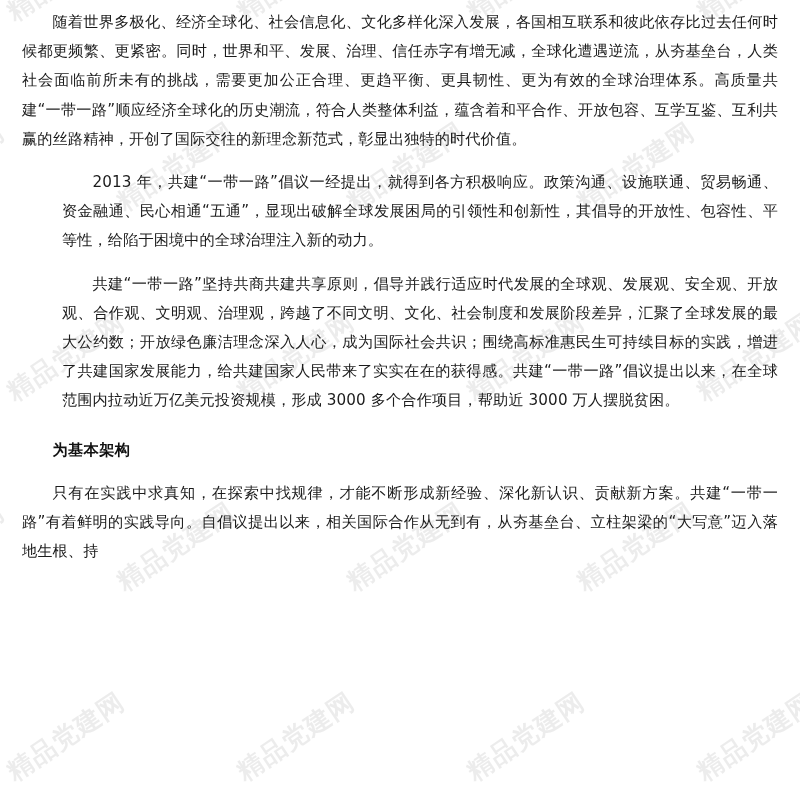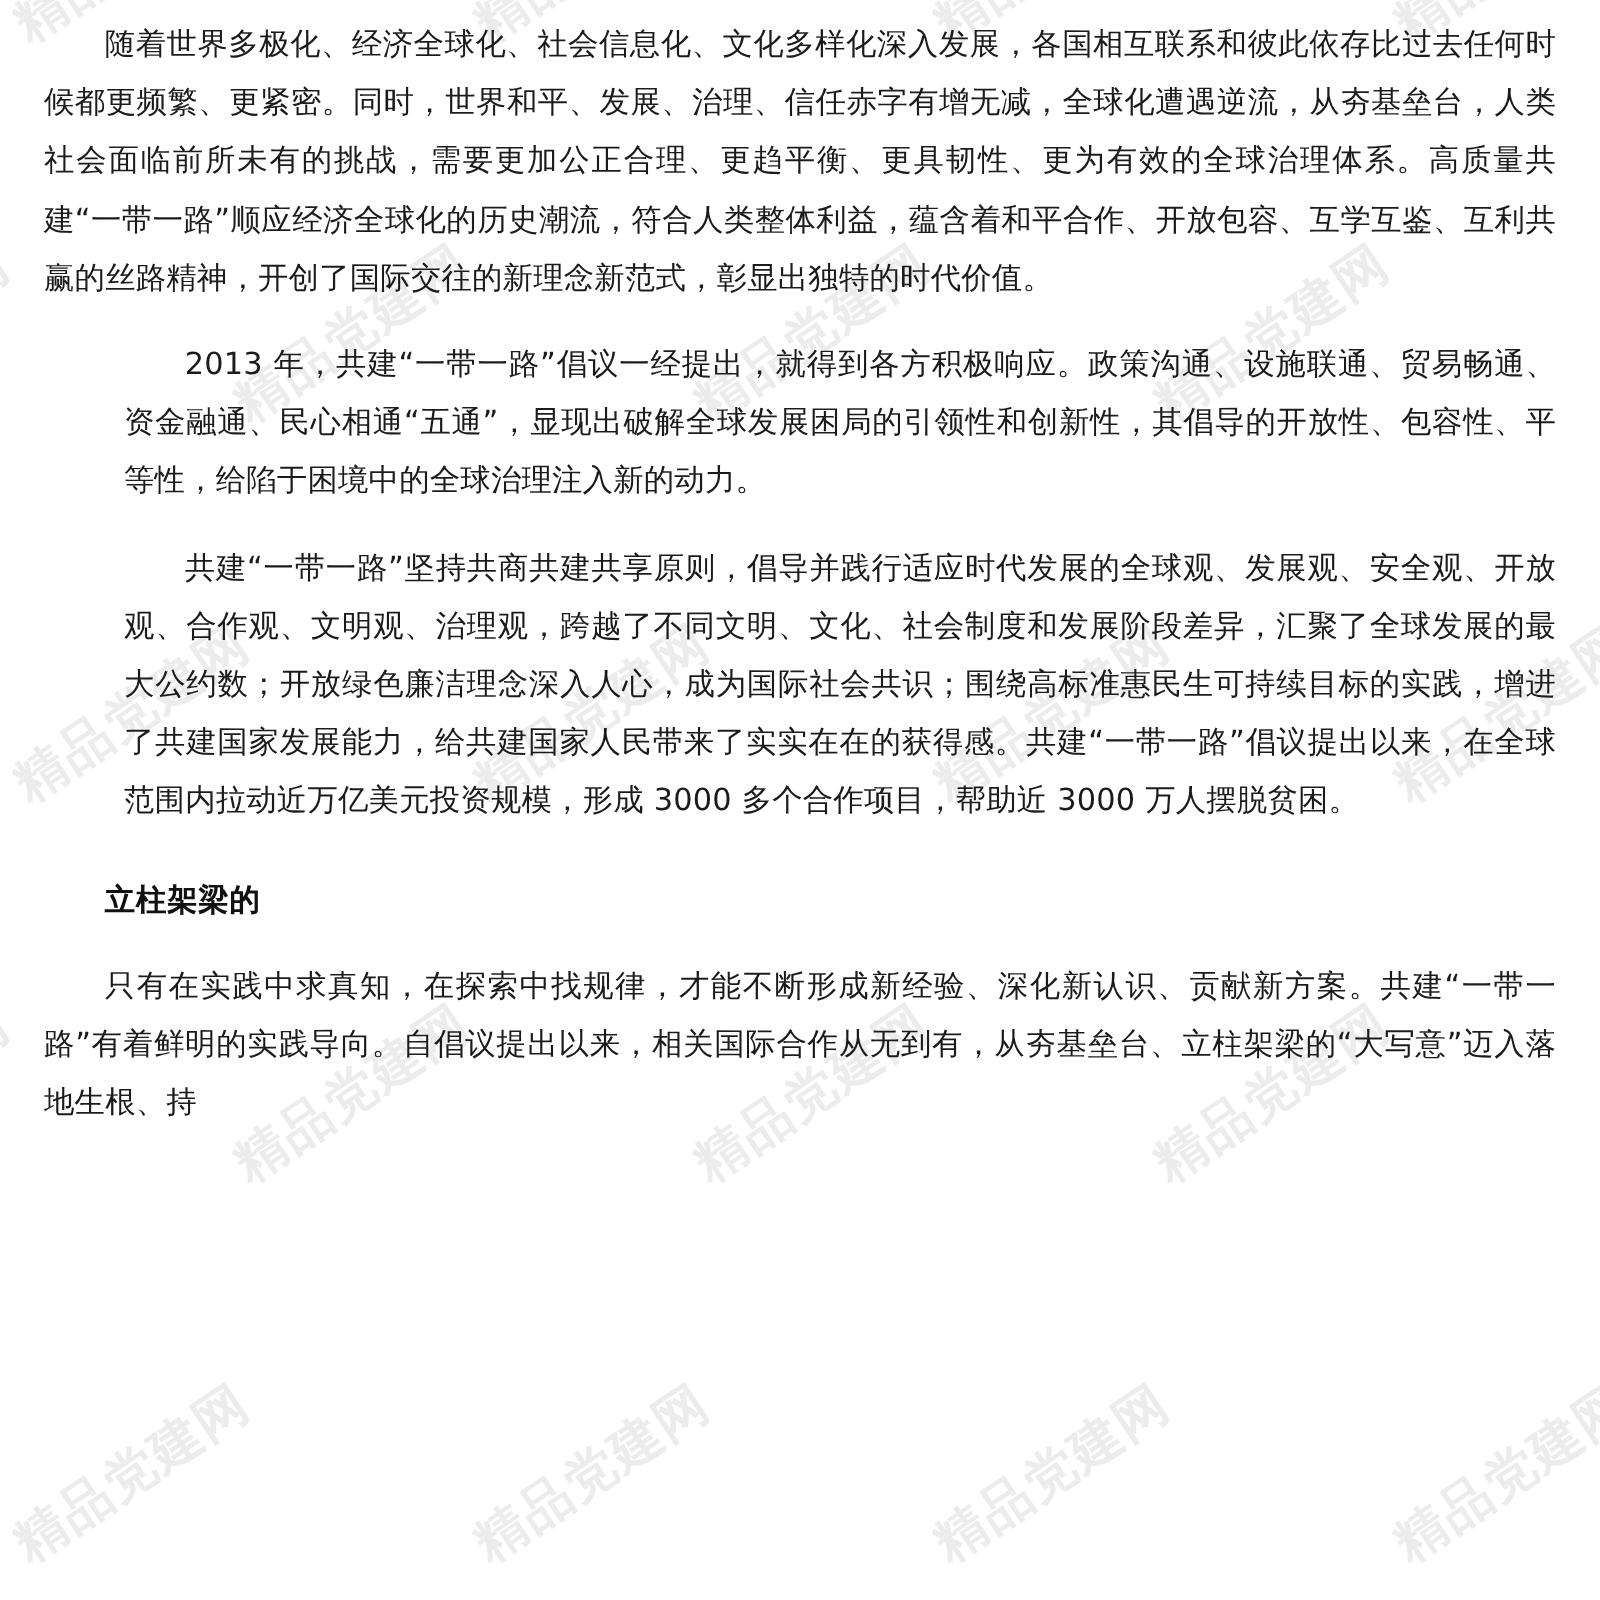--- a/index.html
+++ b/index.html
@@ -114,19 +114,19 @@
     </div>
 
   <div class="content">
     <div class="spacer-top"></div>
 
     <p class="para">随着世界多极化、经济全球化、社会信息化、文化多样化深入发展，各国相互联系和彼此依存比过去任何时候都更频繁、更紧密。同时，世界和平、发展、治理、信任赤字有增无减，全球化遭遇逆流，从夯基垒台，人类社会面临前所未有的挑战，需要更加公正合理、更趋平衡、更具韧性、更为有效的全球治理体系。高质量共建“一带一路”顺应经济全球化的历史潮流，符合人类整体利益，蕴含着和平合作、开放包容、互学互鉴、互利共赢的丝路精神，开创了国际交往的新理念新范式，彰显出独特的时代价值。</p>
     <p class="para">2013 年，共建“一带一路”倡议一经提出，就得到各方积极响应。政策沟通、设施联通、贸易畅通、资金融通、民心相通“五通”，显现出破解全球发展困局的引领性和创新性，其倡导的开放性、包容性、平等性，给陷于困境中的全球治理注入新的动力。</p>
     <p class="para">共建“一带一路”坚持共商共建共享原则，倡导并践行适应时代发展的全球观、发展观、安全观、开放观、合作观、文明观、治理观，跨越了不同文明、文化、社会制度和发展阶段差异，汇聚了全球发展的最大公约数；开放绿色廉洁理念深入人心，成为国际社会共识；围绕高标准惠民生可持续目标的实践，增进了共建国家发展能力，给共建国家人民带来了实实在在的获得感。共建“一带一路”倡议提出以来，在全球范围内拉动近万亿美元投资规模，形成 3000 多个合作项目，帮助近 3000 万人摆脱贫困。</p>
 
     <div class="heading-block">
-      <p class="heading">立柱架梁的</p>
+      <p class="heading">为基本架构</p>
     </div>
 
     <p class="para after-heading">只有在实践中求真知，在探索中找规律，才能不断形成新经验、深化新认识、贡献新方案。共建“一带一路”有着鲜明的实践导向。自倡议提出以来，相关国际合作从无到有，从夯基垒台、立柱架梁的“大写意”迈入落地生根、持</p>
   </div>
 
 </div>
 
 </body></html>

